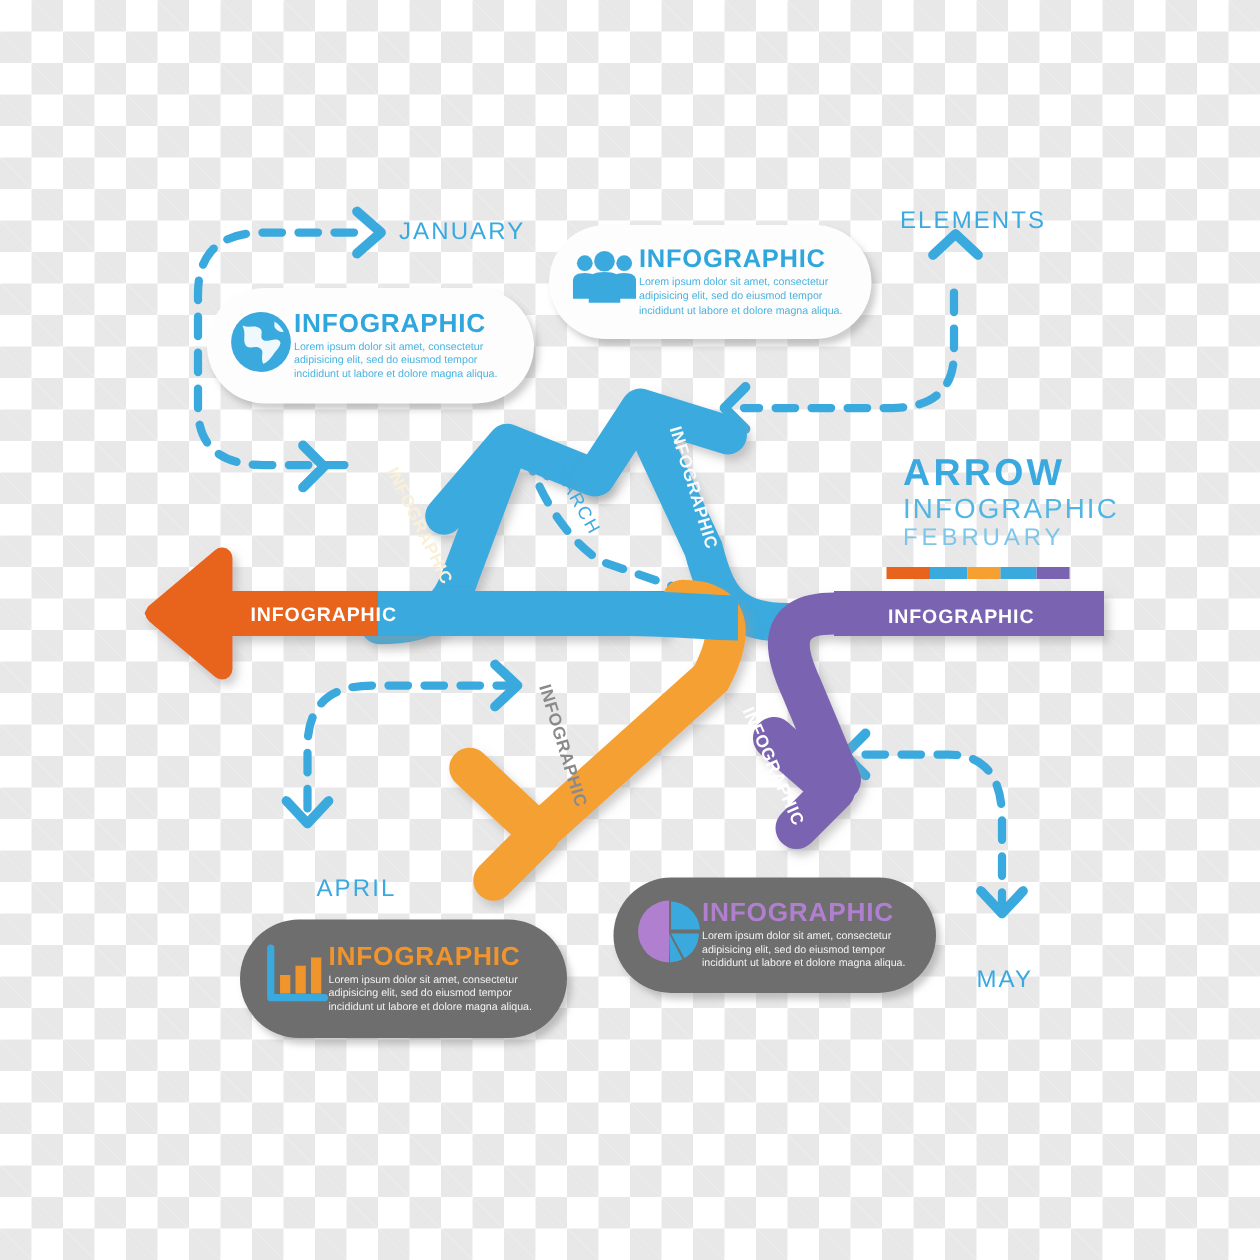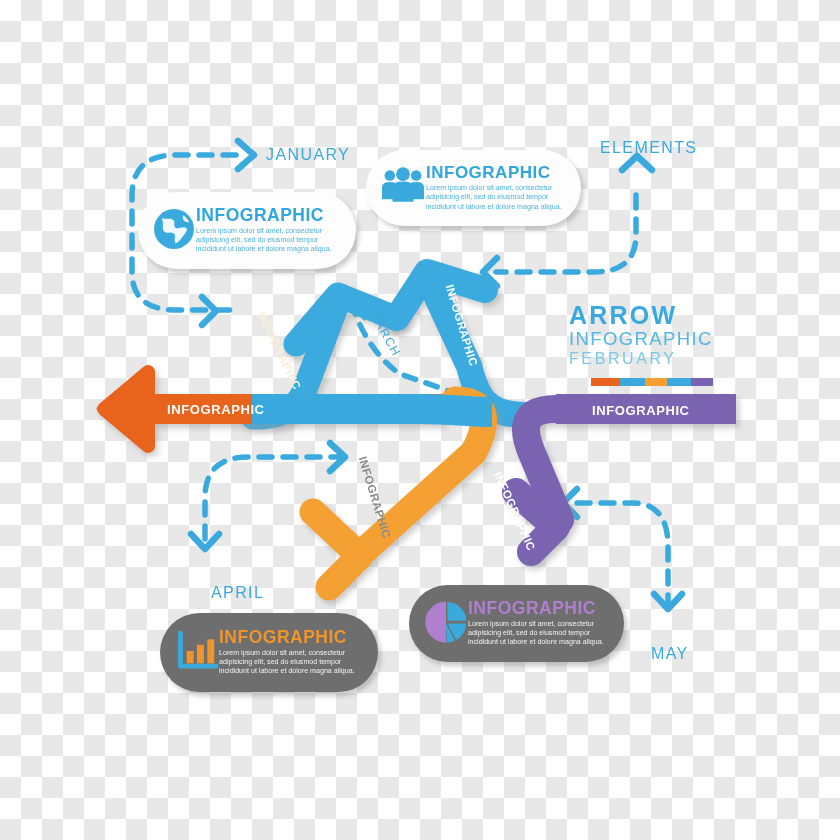--- a/index.html
+++ b/index.html
@@ -69,21 +69,21 @@
   #m-feb{left:600px;top:139px;}
   #m-apr{left:190px;top:584px;padding-left:21px;}
   #m-may{left:651px;top:645px;}
   .month-rot{
     position:absolute;color:#3aa9e0;font-size:12px;letter-spacing:1.3px;
     white-space:nowrap;transform-origin:left top;
   }
   #m-mar{left:379px;top:308px;transform:rotate(61deg);}
 
   
-  #title-block{position:absolute;left:569px;top:303px;width:140px;}
+  #title-block{position:absolute;left:602px;top:303px;width:140px;}
   #title-block .t1{font-size:25px;font-weight:bold;color:#3aa9e0;letter-spacing:2.2px;line-height:1;}
   #title-block .t2{font-size:18.5px;color:#52b6e4;letter-spacing:1.4px;line-height:1.15;}
   #title-block .t3{font-size:16px;color:#7cc6e9;letter-spacing:2.6px;line-height:1.2;}
   #color-bar{position:absolute;left:591px;top:378px;width:122px;height:8px;display:flex;}
   #color-bar span{display:block;height:100%;}
 
   
   .band-label{
     position:absolute;color:#ffffff;font-weight:bold;
     font-size:13px;letter-spacing:.6px;white-space:nowrap;

